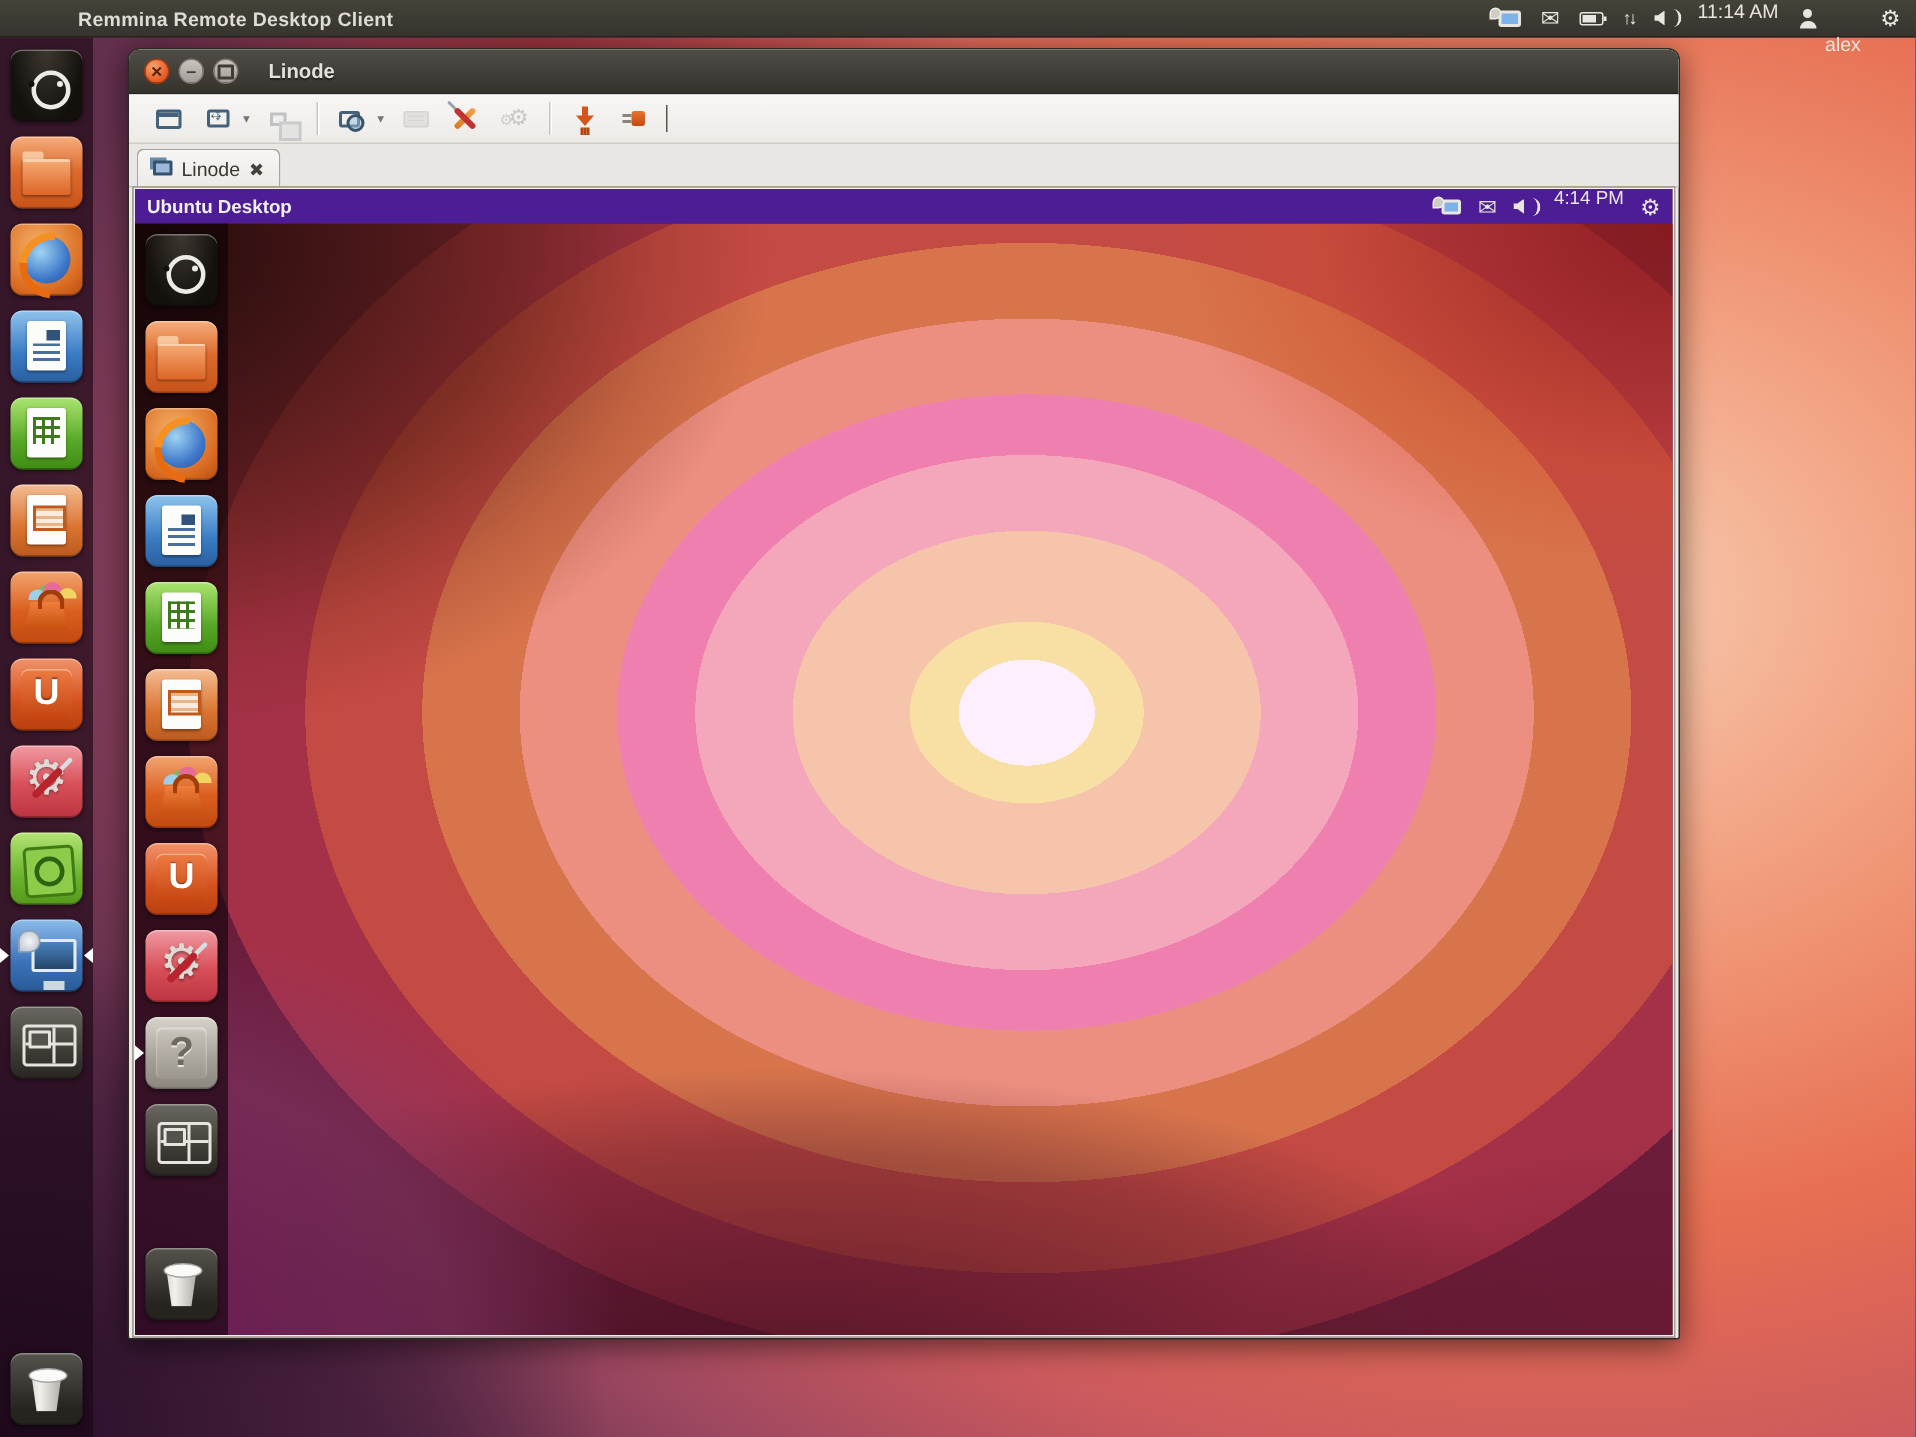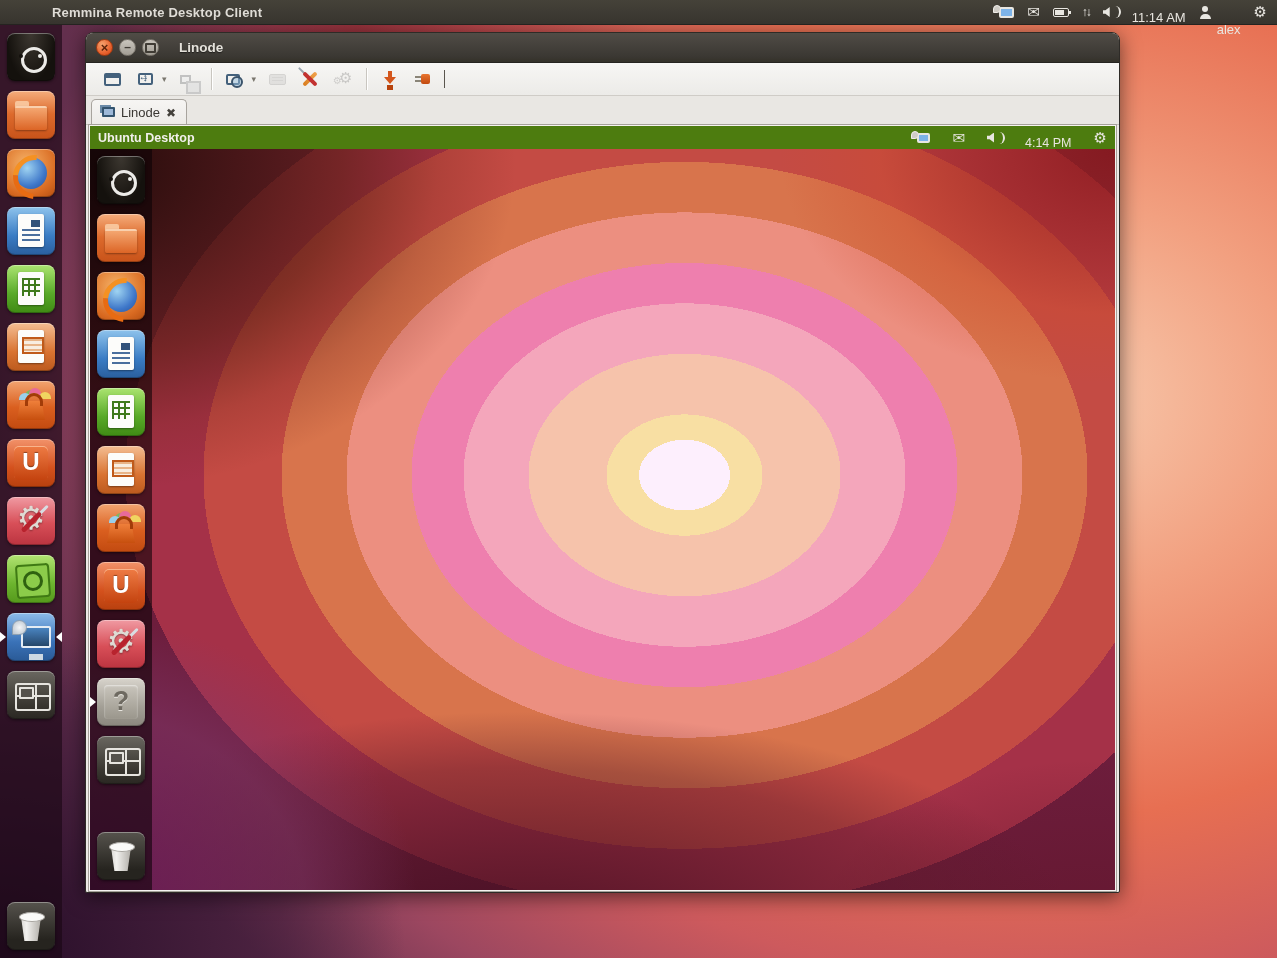--- a/index.html
+++ b/index.html
@@ -12,21 +12,21 @@
       radial-gradient(520px 420px at 0% 100%, rgba(35,12,38,.95), rgba(60,25,55,.55) 55%, rgba(60,25,55,0) 78%),
       radial-gradient(420px 240px at 28% 0%, rgba(125,25,30,.55), rgba(125,25,30,0) 70%),
       radial-gradient(1050px 840px at 82% 40%, #f8cdb1 0%, #f2a080 24%, #e76f52 50%, #cd5a5d 70%, #9c4760 86%, #64304e 100%);
   }
 
   
   .host-panel { position:absolute; top:0; left:0; width:1277px; height:25px; z-index:50;
     background:linear-gradient(#454239,#37342e); border-bottom:1px solid #252320;
     display:flex; align-items:center; color:#dfdcd6; }
   .host-panel .app-title { font-weight:bold; font-size:13px; margin-left:8px; letter-spacing:.2px;padding-left:44px; }
-  .tray { margin-left:auto; display:flex; align-items:flex-end; gap:13px; margin-right:10px; font-size:13px; }
+  .tray { margin-left:auto; display:flex; align-items:flex-start; gap:13px; margin-right:10px; font-size:13px; }
   .tray-item { display:inline-flex; align-items:center; gap:5px; height:25px; }
   .clock { color:#e8e5df; }
   .uname { color:#e8e5df;margin-top:35px; }
 
   
   .g-mail::before { content:"✉"; font-family:"DejaVu Sans",sans-serif; font-size:15px; color:#e8e6e1; }
   .g-gear::before { content:"⚙"; font-family:"DejaVu Sans",sans-serif; font-size:15px; color:#e8e6e1; }
   .g-arrows::before { content:"↑↓"; letter-spacing:-2px; font-size:12px; font-weight:bold; color:#e8e6e1; }
   .ti-mon { position:relative; width:15px; height:11px; background:#7db3e8; border:2px solid #e8e6e1; border-radius:2px; display:inline-block; }
   .ti-dish { position:relative; width:8px; height:8px; margin-right:-7px; margin-bottom:6px; background:#cfccc6; border-radius:50% 50% 50% 0; display:inline-block; z-index:1; border:1px solid #efede9; }
@@ -199,23 +199,23 @@
   .tab { display:inline-flex; align-items:center; gap:6px; height:26px; padding:0 10px; margin-bottom:-1px;
     background:linear-gradient(#f6f5f3,#edebe8); border:1px solid #a8a49e; border-bottom:1px solid #edebe8;
     border-radius:5px 5px 0 0; font-size:13px; color:#3a3733; }
   .tab-mon { width:13px; height:10px; background:#9db8d8; border:2px solid #33536e; border-radius:1px;
      box-shadow:-3px -3px 0 -1px #6a8aa8; }
   .tab-close::before { content:"✖"; font-family:"DejaVu Sans",sans-serif; font-size:12px; color:#44413c; }
 
   
   .remote-view { position:absolute; left:3px; top:92px; width:1027px; height:766px;
     border:1px solid #f4f3f0; box-shadow:0 0 0 1px #a5a19a; background:#5a1228; overflow:hidden; }
-  .remote-panel { height:23px; background:#4d7c0f; display:flex; align-items:center; color:#f2f0ec; position:relative; z-index:5; }
+  .remote-panel { height:23px; background:#4c1d95; display:flex; align-items:center; color:#f2f0ec; position:relative; z-index:5; }
   .remote-panel .rtitle { font-weight:bold; font-size:12.5px; margin-left:8px; }
-  .remote-panel .tray { gap:22px; font-size:12.5px; margin-right:8px; }
+  .remote-panel .tray { gap:11px; font-size:12.5px; margin-right:8px; }
   .remote-panel .ti-mon { width:13px; height:10px; }
   .remote-body { position:absolute; top:23px; left:0; right:0; bottom:0;
     background:
       radial-gradient(560px 430px at 0% 2%, rgba(30,10,6,.92), rgba(88,30,18,.62) 45%, rgba(120,40,30,.28) 62%, rgba(120,40,30,0) 76%),
       radial-gradient(430px 300px at 100% 0%, rgba(140,25,25,.78), rgba(205,75,45,.38) 55%, rgba(205,75,45,0) 78%),
       radial-gradient(470px 390px at -2% 102%, rgba(105,25,90,.85), rgba(130,60,115,.45) 50%, rgba(130,60,115,0) 74%),
       radial-gradient(780px 330px at 42% 108%, rgba(62,12,30,.85), rgba(90,25,40,.4) 55%, rgba(90,25,40,0) 72%),
       radial-gradient(390px 270px at 97% 108%, rgba(95,20,40,.65), rgba(95,20,40,0) 70%),
       radial-gradient(650px 505px at 58% 44%,
         #fdeffd 0 7%, #f8dfa3 7% 12%, #f6c3ab 12% 24%, #f4a6bb 24% 34%, #ee7fae 34% 42%,

